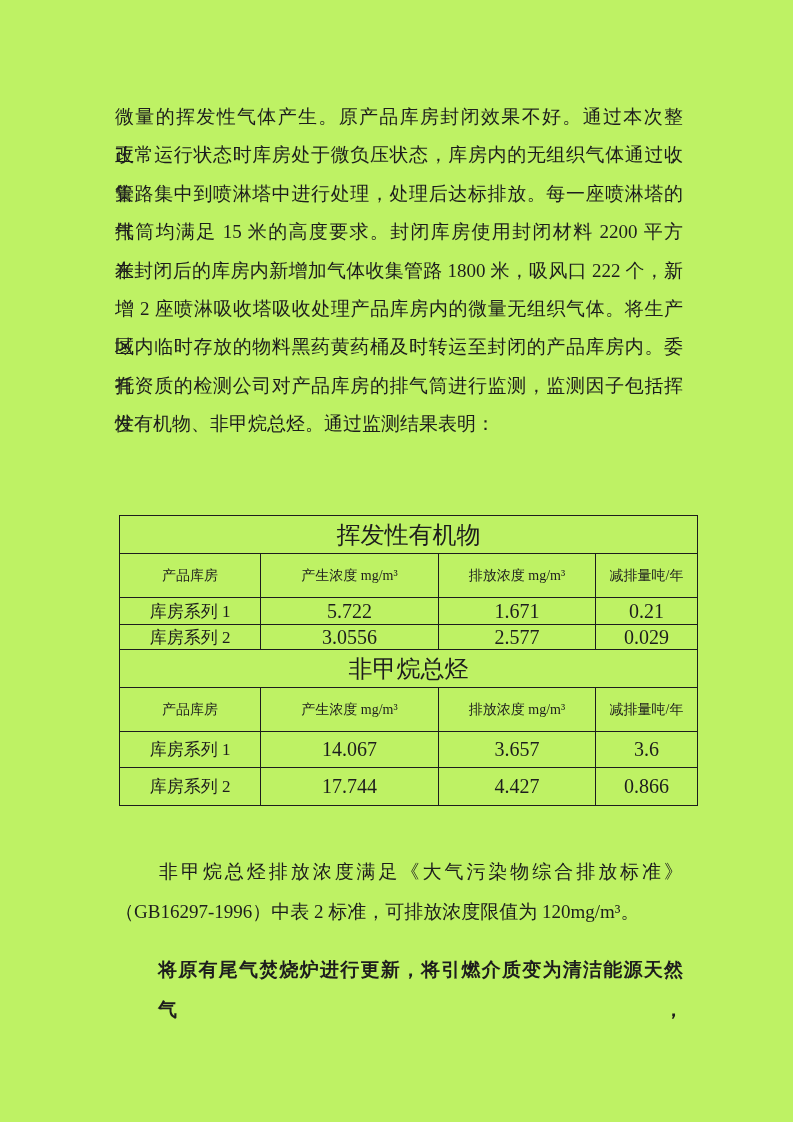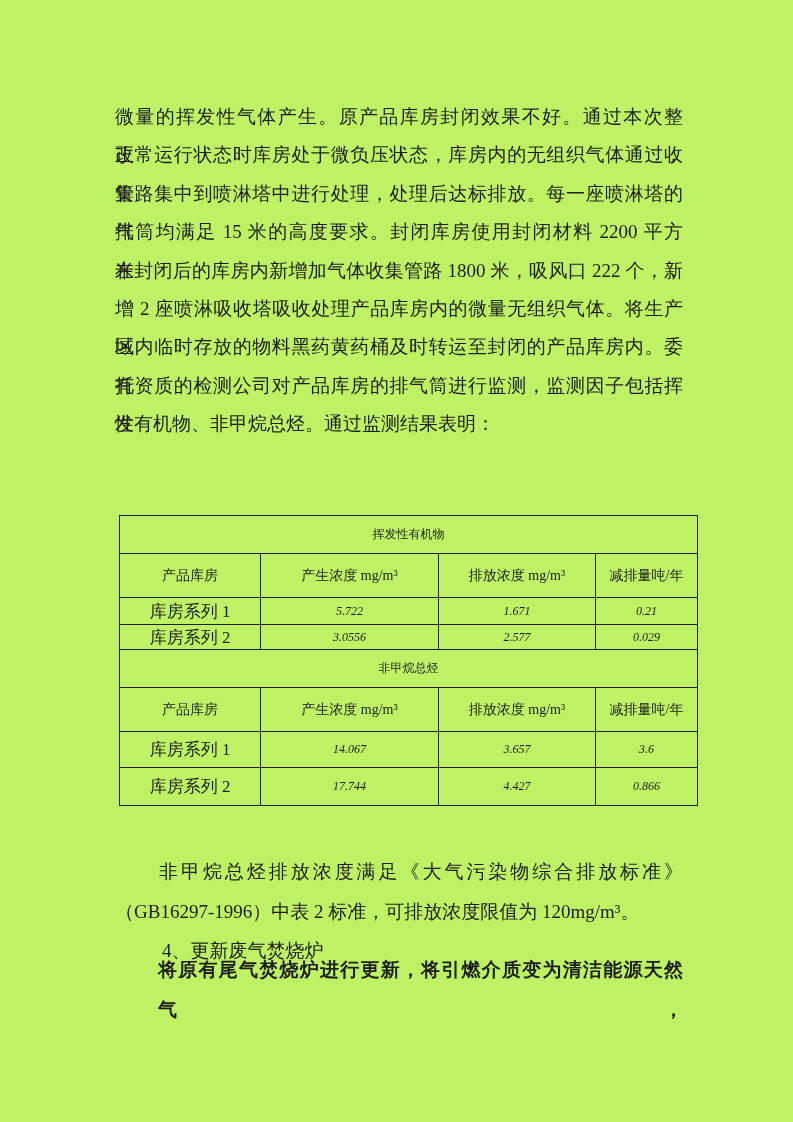--- a/index.html
+++ b/index.html
@@ -38,27 +38,27 @@
     border-collapse: collapse;
     table-layout: fixed;
   }
   .doc-table td {
     border: 1px solid #1d1d1d;
     padding: 0;
     text-align: center;
     vertical-align: middle;
     font-size: 17px;
   }
-  .doc-table td.section-title { height: 37px; font-size: 12px; }
+  .doc-table td.section-title { height: 37px; font-size: 24px; }
   .doc-table td.col-header    { height: 43px; font-size: 14px; }
   .doc-table tr.data-a1 td { height: 26px; }
   .doc-table tr.data-a2 td { height: 24px; }
   .doc-table tr.data-b1 td { height: 35px; }
   .doc-table tr.data-b2 td { height: 37px; }
-  .doc-table td.num { font-size: 12px; font-style: italic; }
+  .doc-table td.num { font-size: 20px; }
 </style>
 </head>
 <body>
 
 <div class="page">
 
   <div class="para" style="top:98px;">
     <div class="line jl">微量的挥发性气体产生。原产品库房封闭效果不好。通过本次整改，</div>
     <div class="line jl">正常运行状态时库房处于微负压状态，库房内的无组织气体通过收集</div>
     <div class="line jl">管路集中到喷淋塔中进行处理，处理后达标排放。每一座喷淋塔的排</div>
@@ -123,21 +123,18 @@
         <td class="num">0.866</td>
       </tr>
     </tbody>
   </table>
 
   <div class="para" style="top:852px;">
     <div class="line jl indent1" style="height:40px;line-height:40px;">非甲烷总烃排放浓度满足《大气污染物综合排放标准》</div>
     <div class="line" style="height:40px;line-height:40px;">（GB16297-1996）中表 2 标准，可排放浓度限值为 120mg/m³。</div>
   </div>
 
-  <div class="para" style="top:931px;">
-    <div class="line indent2" style="height:40px;line-height:40px;">4、更新废气焚烧炉</div>
-  </div>
 
   <div class="para" style="top:950px;font-weight:bold;">
     <div class="line jl indent3" style="height:40px;line-height:40px;">将原有尾气焚烧炉进行更新，将引燃介质变为清洁能源天然气，</div>
   </div>
 
 </div>
 
 </body></html>

